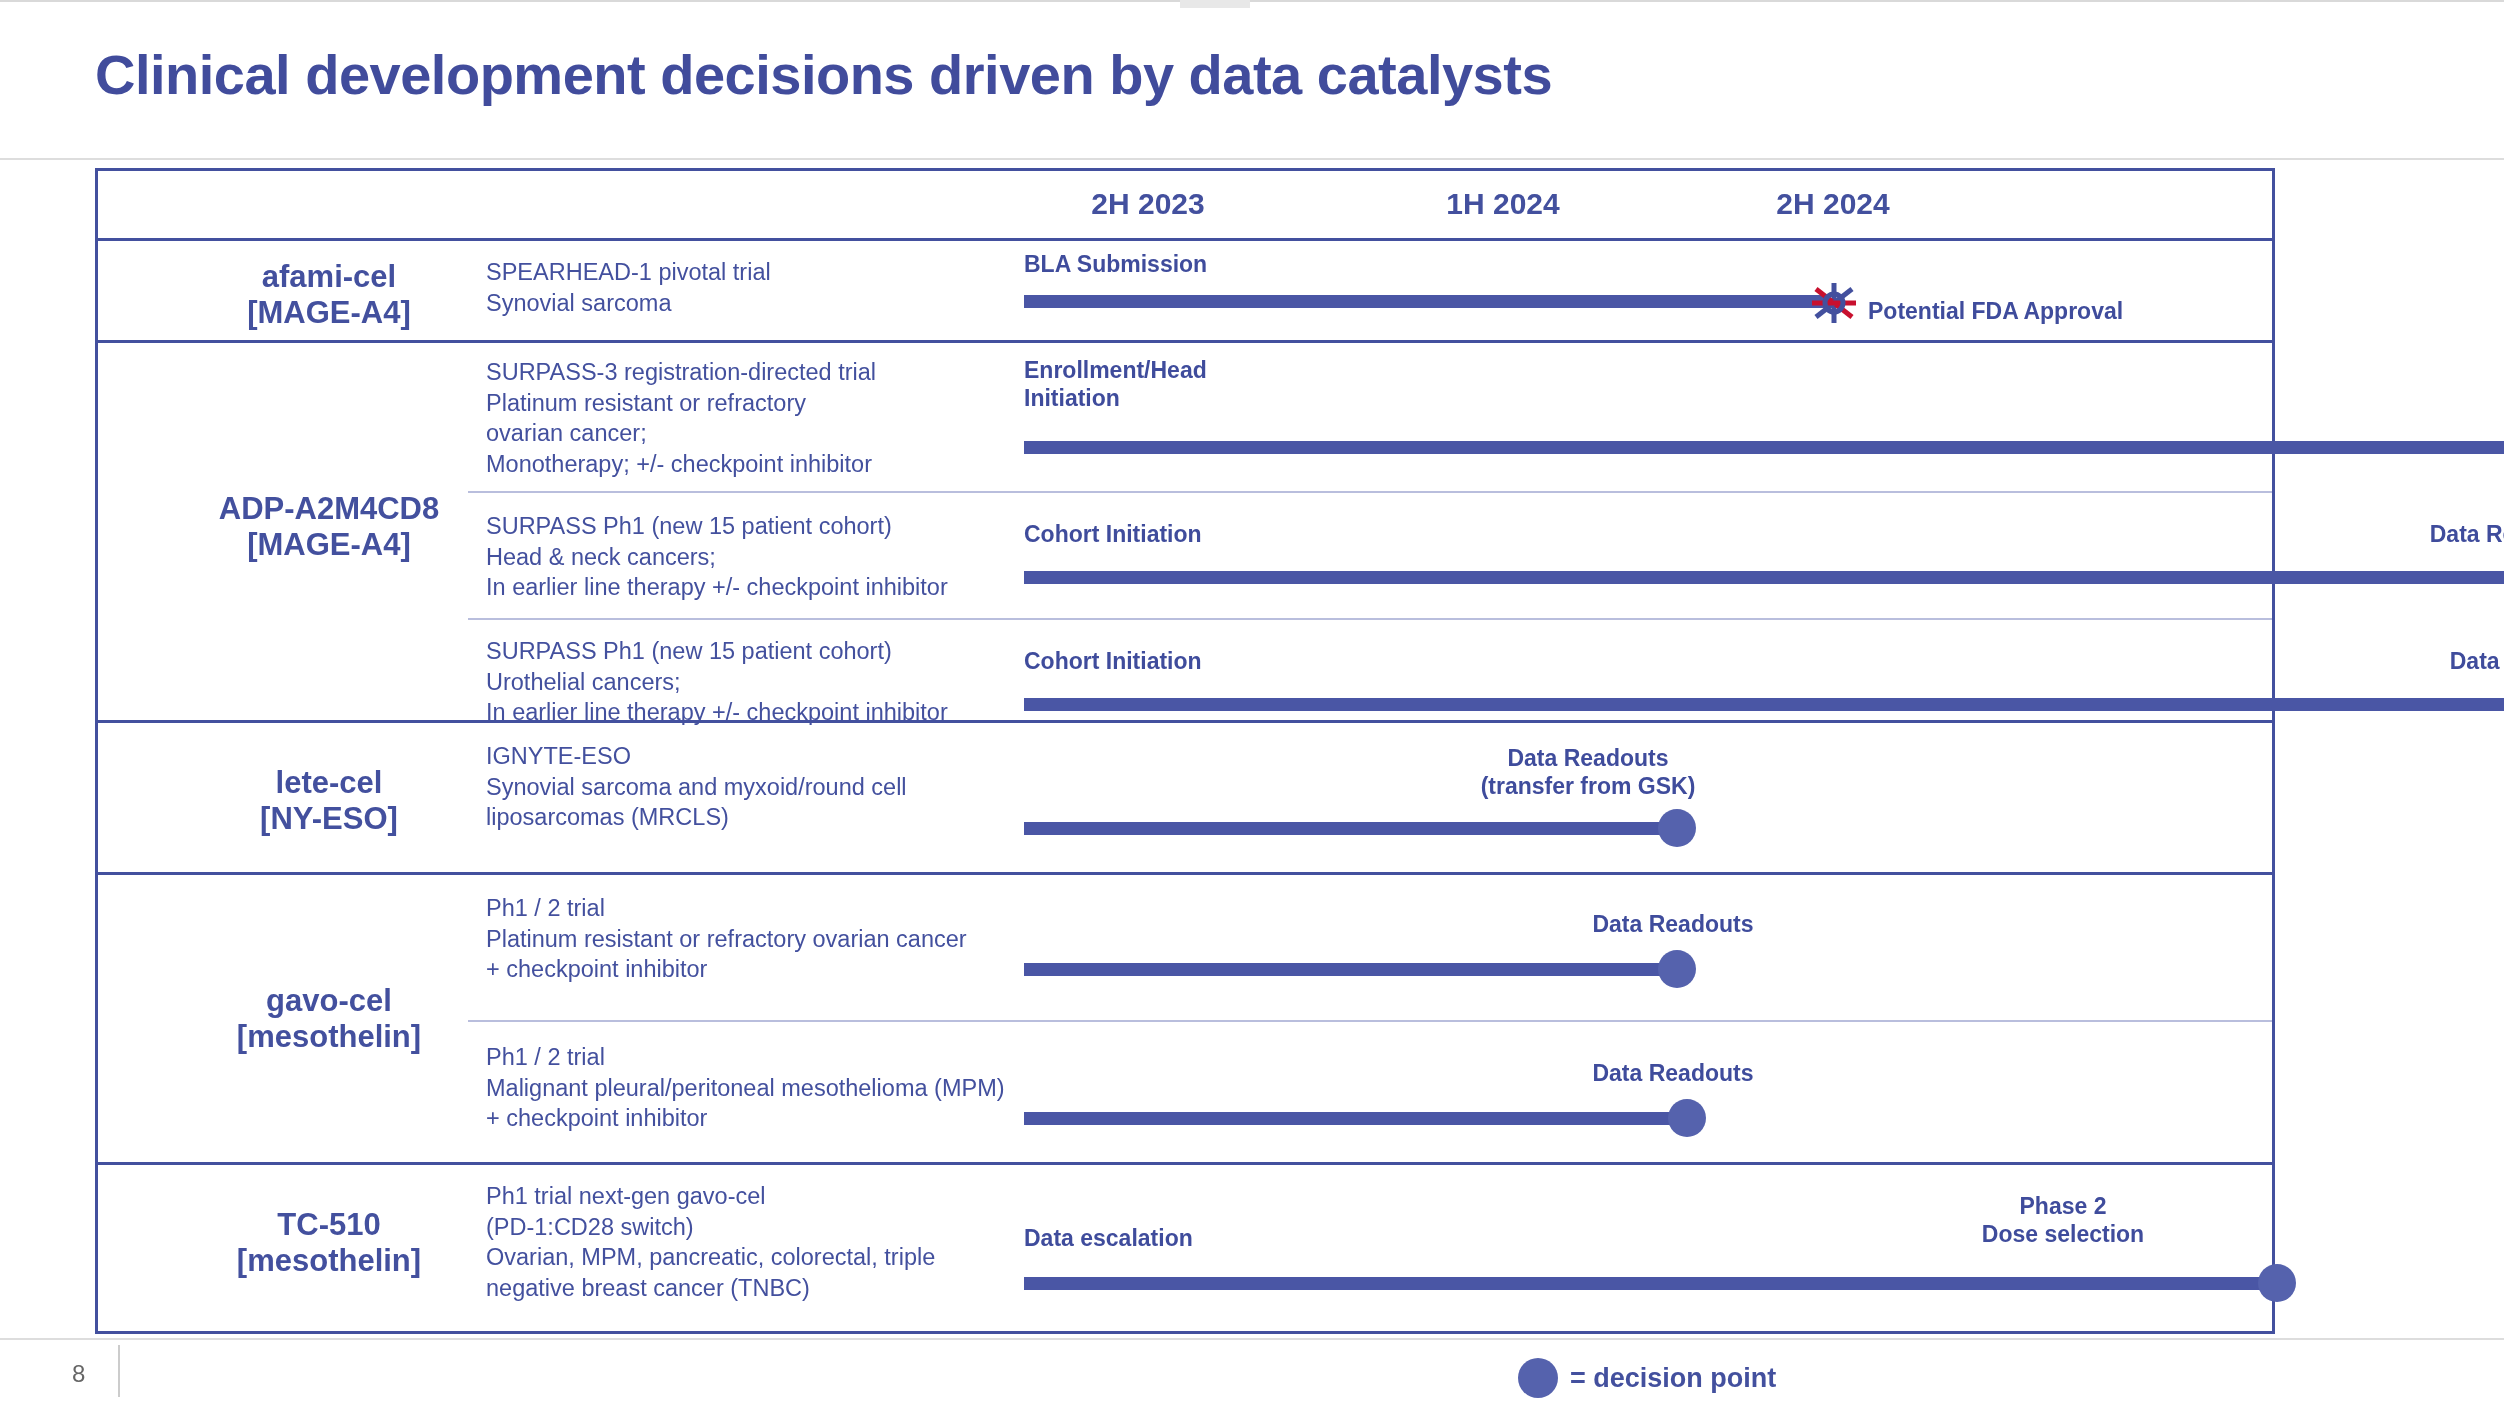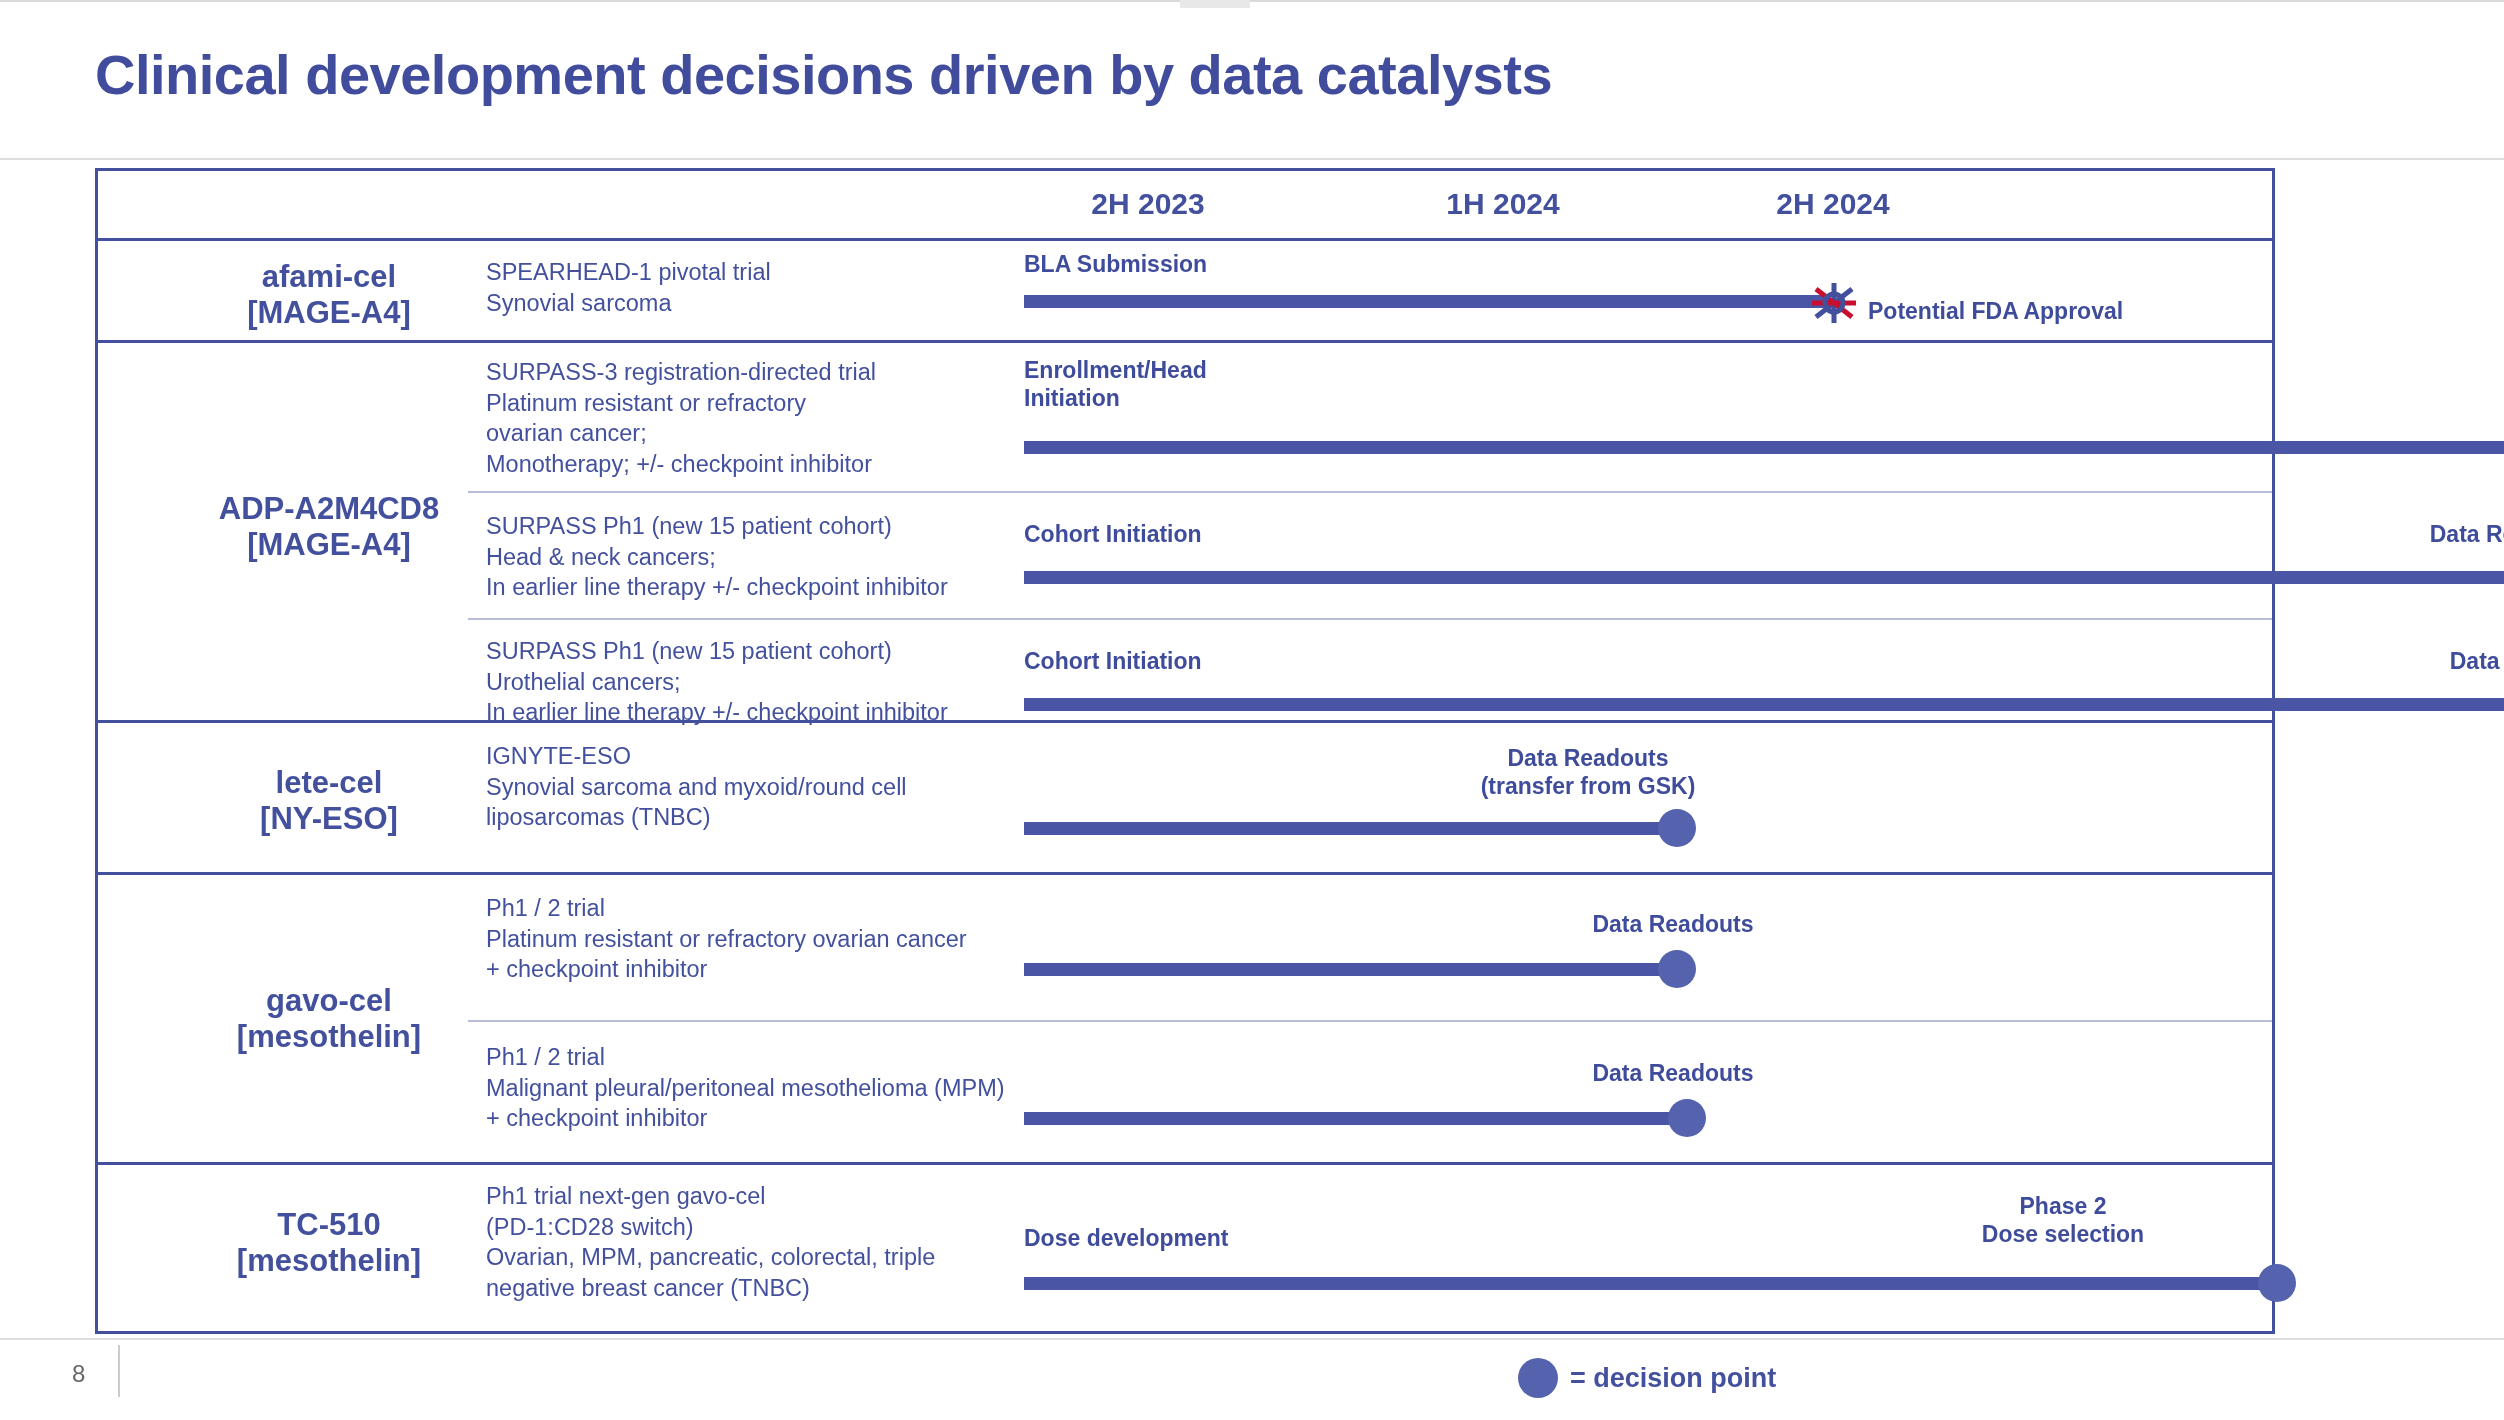--- a/index.html
+++ b/index.html
@@ -292,21 +292,21 @@
     </div>
 
     <div class="row" style="top:552px;height:152px;">
       <div class="prod-label" style="top:42px;">
         <div>lete-cel</div>
         <div>[NY-ESO]</div>
       </div>
       <div class="subrow" style="top:0;height:152px;">
         <div class="desc" style="top:18px;white-space:pre-line;">IGNYTE-ESO
 Synovial sarcoma and myxoid/round cell
-liposarcomas (TNBC)</div>
+liposarcomas (MRCLS)</div>
         <div class="lbl center" style="left:820px;width:600px;top:22px;white-space:pre-line;">Data Readouts
 (transfer from GSK)</div>
         <div class="bar" style="left:556px;top:99px;width:670px;"></div>
         <div class="dot" style="left:1190px;top:86px;"></div>
       </div>
     </div>
 
     <div class="row" style="top:704px;height:290px;">
       <div class="prod-label" style="top:108px;">
         <div>gavo-cel</div>
@@ -335,21 +335,21 @@
     <div class="row last" style="top:994px;height:166px;">
       <div class="prod-label" style="top:42px;">
         <div>TC-510</div>
         <div>[mesothelin]</div>
       </div>
       <div class="subrow" style="top:0;height:166px;">
         <div class="desc" style="top:16px;white-space:pre-line;">Ph1 trial next-gen gavo-cel
 (PD-1:CD28 switch)
 Ovarian, MPM, pancreatic, colorectal, triple
 negative breast cancer (TNBC)</div>
-        <div class="lbl" style="left:556px;top:60px;">Dose development</div>
+        <div class="lbl" style="left:556px;top:60px;">Data escalation</div>
         <div class="lbl center" style="left:1420px;width:350px;top:28px;white-space:pre-line;">Phase 2
 Dose selection</div>
         <div class="bar" style="left:556px;top:112px;width:1270px;"></div>
         <div class="dot" style="left:1790px;top:99px;"></div>
       </div>
     </div>
 
   </div>
 
   <div class="footer-top-rule"></div>

